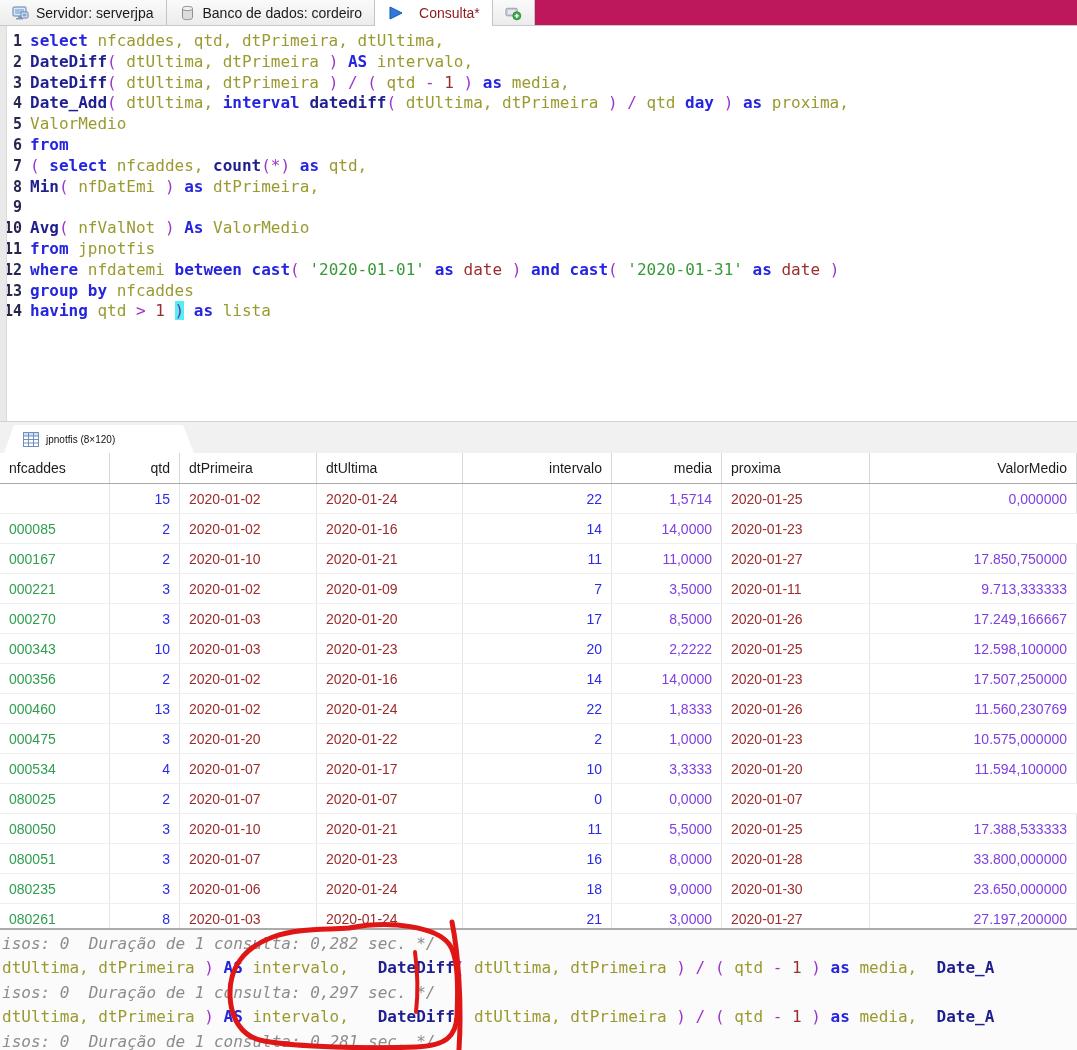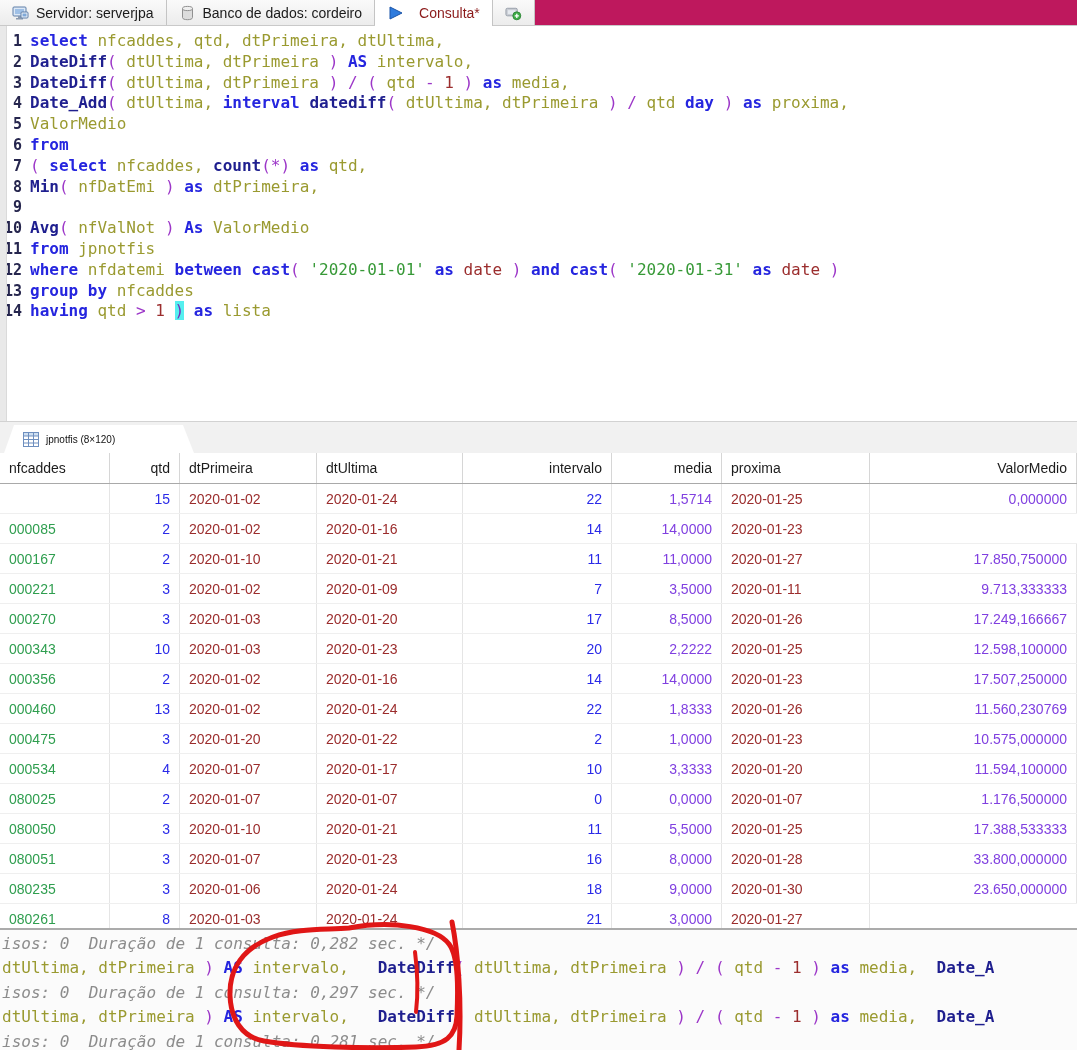--- a/index.html
+++ b/index.html
@@ -272,21 +272,20 @@
         <div class="cell al-r c-float" style="width: 207px;">11.594,100000</div>
       </div>
       <div class="gr">
         <div class="cell al-l c-char" style="width: 110px;">080025</div>
         <div class="cell al-r c-int" style="width: 70px;">2</div>
         <div class="cell al-l c-date" style="width: 137px;">2020-01-07</div>
         <div class="cell al-l c-date" style="width: 146px;">2020-01-07</div>
         <div class="cell al-r c-int" style="width: 149px;">0</div>
         <div class="cell al-r c-float" style="width: 110px;">0,0000</div>
         <div class="cell al-l c-date" style="width: 148px;">2020-01-07</div>
-        <div class="cell al-r c-float" style="width: 207px;">1.176,500000</div>
       </div>
       <div class="gr">
         <div class="cell al-l c-char" style="width: 110px;">080050</div>
         <div class="cell al-r c-int" style="width: 70px;">3</div>
         <div class="cell al-l c-date" style="width: 137px;">2020-01-10</div>
         <div class="cell al-l c-date" style="width: 146px;">2020-01-21</div>
         <div class="cell al-r c-int" style="width: 149px;">11</div>
         <div class="cell al-r c-float" style="width: 110px;">5,5000</div>
         <div class="cell al-l c-date" style="width: 148px;">2020-01-25</div>
         <div class="cell al-r c-float" style="width: 207px;">17.388,533333</div>
@@ -312,20 +311,21 @@
         <div class="cell al-r c-float" style="width: 207px;">23.650,000000</div>
       </div>
       <div class="gr">
         <div class="cell al-l c-char" style="width: 110px;">080261</div>
         <div class="cell al-r c-int" style="width: 70px;">8</div>
         <div class="cell al-l c-date" style="width: 137px;">2020-01-03</div>
         <div class="cell al-l c-date" style="width: 146px;">2020-01-24</div>
         <div class="cell al-r c-int" style="width: 149px;">21</div>
         <div class="cell al-r c-float" style="width: 110px;">3,0000</div>
         <div class="cell al-l c-date" style="width: 148px;">2020-01-27</div>
+        <div class="cell al-r c-float" style="width: 207px;">27.197,200000</div>
       </div>
     </div>
 </div>
 <div class="grid-edge"></div>
 
 <div class="log">
     <div class="logline log-info">isos: 0  Duração de 1 consulta: 0,282 sec. */</div>
     <div class="logline"><span class="tk-i">dtUltima, dtPrimeira </span><span class="tk-p">)</span><span class="tk-i"> </span><span class="tk-k">AS</span><span class="tk-i"> intervalo,   </span><span class="tk-f">DateDiff</span><span class="tk-p">(</span><span class="tk-i"> dtUltima, dtPrimeira </span><span class="tk-p">)</span><span class="tk-i"> </span><span class="tk-p">/</span><span class="tk-i"> </span><span class="tk-p">(</span><span class="tk-i"> qtd </span><span class="tk-p">-</span><span class="tk-i"> </span><span class="tk-n">1</span><span class="tk-i"> </span><span class="tk-p">)</span><span class="tk-i"> </span><span class="tk-k">as</span><span class="tk-i"> media,  </span><span class="tk-f">Date_A</span></div>
     <div class="logline log-info">isos: 0  Duração de 1 consulta: 0,297 sec. */</div>
     <div class="logline"><span class="tk-i">dtUltima, dtPrimeira </span><span class="tk-p">)</span><span class="tk-i"> </span><span class="tk-k">AS</span><span class="tk-i"> intervalo,   </span><span class="tk-f">DateDiff</span><span class="tk-p">(</span><span class="tk-i"> dtUltima, dtPrimeira </span><span class="tk-p">)</span><span class="tk-i"> </span><span class="tk-p">/</span><span class="tk-i"> </span><span class="tk-p">(</span><span class="tk-i"> qtd </span><span class="tk-p">-</span><span class="tk-i"> </span><span class="tk-n">1</span><span class="tk-i"> </span><span class="tk-p">)</span><span class="tk-i"> </span><span class="tk-k">as</span><span class="tk-i"> media,  </span><span class="tk-f">Date_A</span></div>

